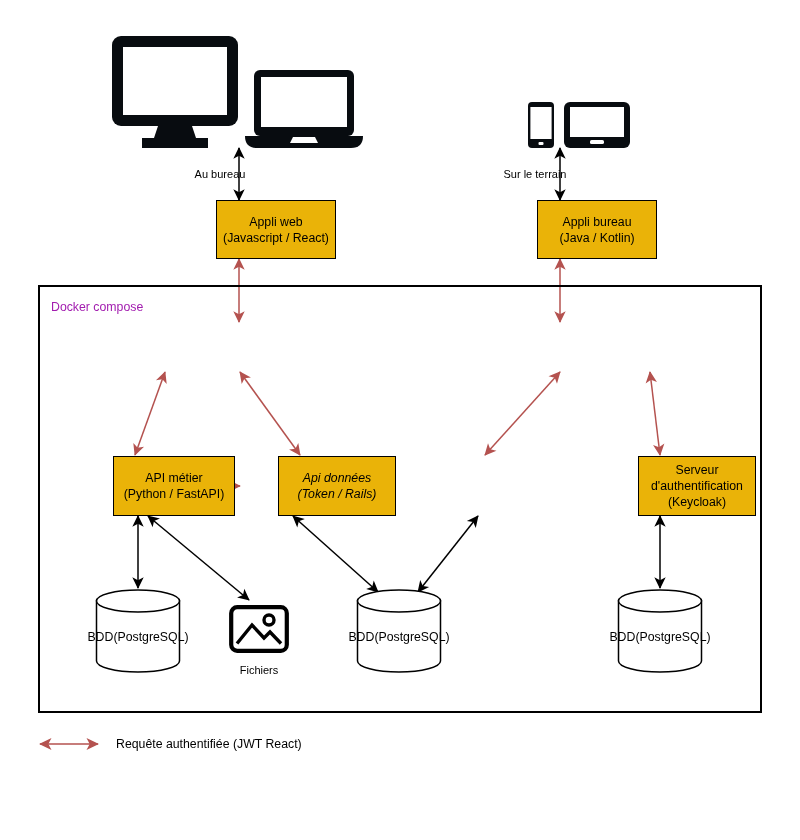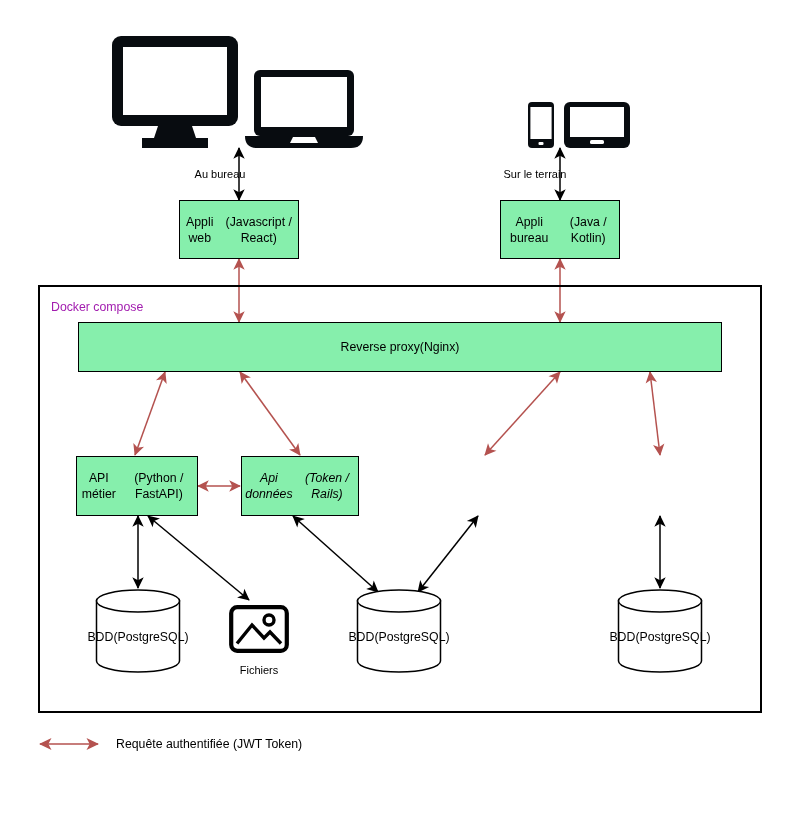--- a/index.html
+++ b/index.html
@@ -23,29 +23,30 @@
     left: 0;
     top: 0;
     width: 800px;
     height: 840px;
     pointer-events: none;
   }
   .node-box {
     position: absolute;
     box-sizing: border-box;
     border: 1.6px solid #000000;
-    background: #86efac;
+    background: #eab308;
     display: flex;
-    flex-direction: row;
+    flex-direction: column;
     align-items: center;
     justify-content: center;
     font-size: 12.3px;
     color: #000000;
     line-height: 16px;
     text-align: center;
+    margin-left: 37px;
   }
   .node-box .l2 { display: block; }
   .group-box {
     position: absolute;
     box-sizing: border-box;
     border: 2.6px solid #000000;
     background: transparent;
   }
   .group-label {
     position: absolute;
@@ -166,36 +167,37 @@
   </div>
 
   <div class="node-box" style="left:500px; top:200px; width:120px; height:59px;">
     <span>Appli bureau</span>
     <span class="l2">(Java / Kotlin)</span>
   </div>
 
   <div class="group-box" style="left:38px; top:285px; width:724px; height:428px;"></div>
   <div class="group-label" style="left:51px; top:300px;">Docker compose</div>
 
-  <div class="node-box" style="left:78px; top:322px; width:644px; height:50px;">
-    <span>Reverse proxy</span>
-    <span class="l2">(Nginx)</span>
-  </div>
 
   <div class="node-box" style="left:76px; top:456px; width:122px; height:60px;">
     <span>API métier</span>
     <span class="l2">(Python / FastAPI)</span>
   </div>
 
   <div class="node-box" style="left:241px; top:456px; width:118px; height:60px;font-style:italic;">
     <span>Api données</span>
     <span class="l2">(Token / Rails)</span>
   </div>
 
 
+  <div class="node-box" style="left:601px; top:456px; width:118px; height:60px;">
+    <span>Serveur</span>
+    <span class="l2">d'authentification</span>
+    <span class="l2">(Keycloak)</span>
+  </div>
 
   <div class="db" style="left:95px; top:589px; width:86px; height:84px;">
     <svg width="86" height="84" viewBox="0 0 86 84">
       <path d="M1.5,12 L1.5,72 A41.5,11 0 0 0 84.5,72 L84.5,12 Z" fill="#ffffff" stroke="#000000" stroke-width="1.5"></path>
       <ellipse cx="43" cy="12" rx="41.5" ry="11" fill="#ffffff" stroke="#000000" stroke-width="1.5"></ellipse>
     </svg>
     <div class="db-text">
       <span>BDD</span>
       <span>(PostgreSQL)</span>
     </div>
@@ -223,15 +225,15 @@
     </div>
   </div>
 
   <svg class="icon-art" style="left:229px; top:605px;" width="60" height="48" viewBox="0 0 60 48">
     <rect x="2.2" y="2.2" width="55.6" height="43.6" rx="6" ry="6" fill="#ffffff" stroke="#000000" stroke-width="4.2"></rect>
     <circle cx="40" cy="15" r="5" fill="none" stroke="#000000" stroke-width="3.4"></circle>
     <path d="M8,38.5 L23,20 L35,33 L41,27 L52,38.5" fill="none" stroke="#000000" stroke-width="3.4" stroke-linejoin="miter" stroke-linecap="butt"></path>
   </svg>
   <div class="plain-label" style="left:199px; top:664px; width:120px;">Fichiers</div>
 
-  <div class="legend-text" style="left:116px; top:737px;">Requête authentifiée (JWT Token)</div>
+  <div class="legend-text" style="left:116px; top:737px;">Requête authentifiée (JWT React)</div>
 
 </div>
 
 </body></html>

